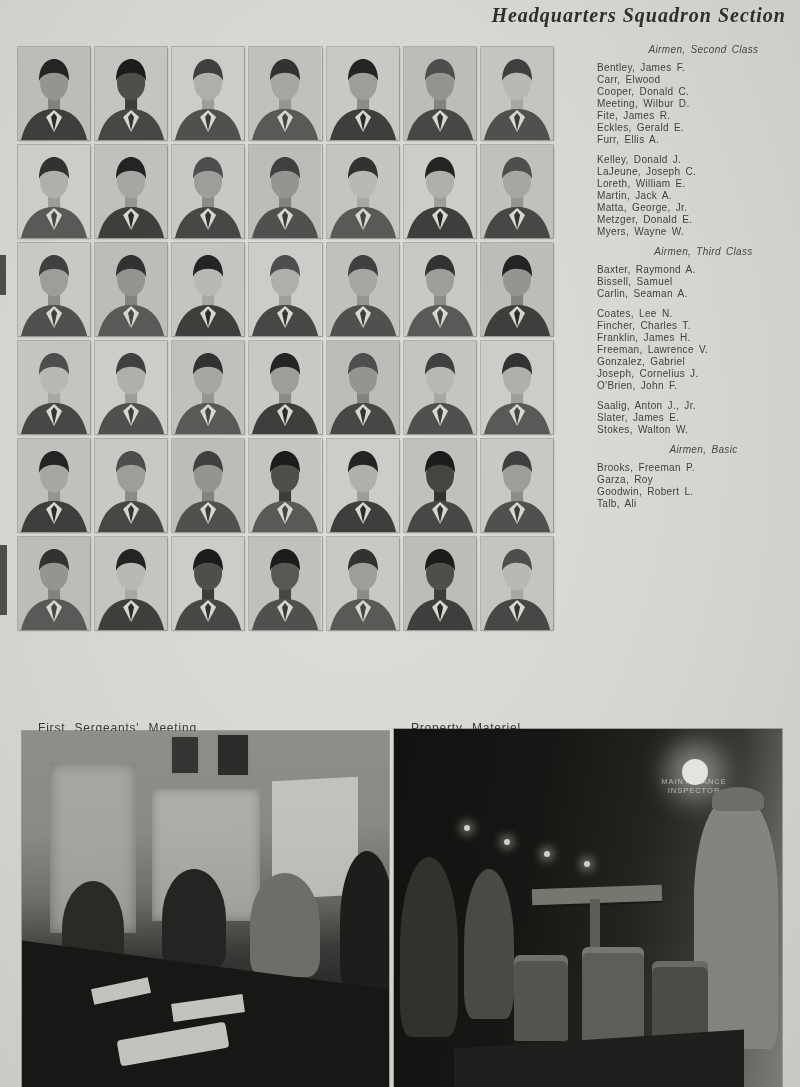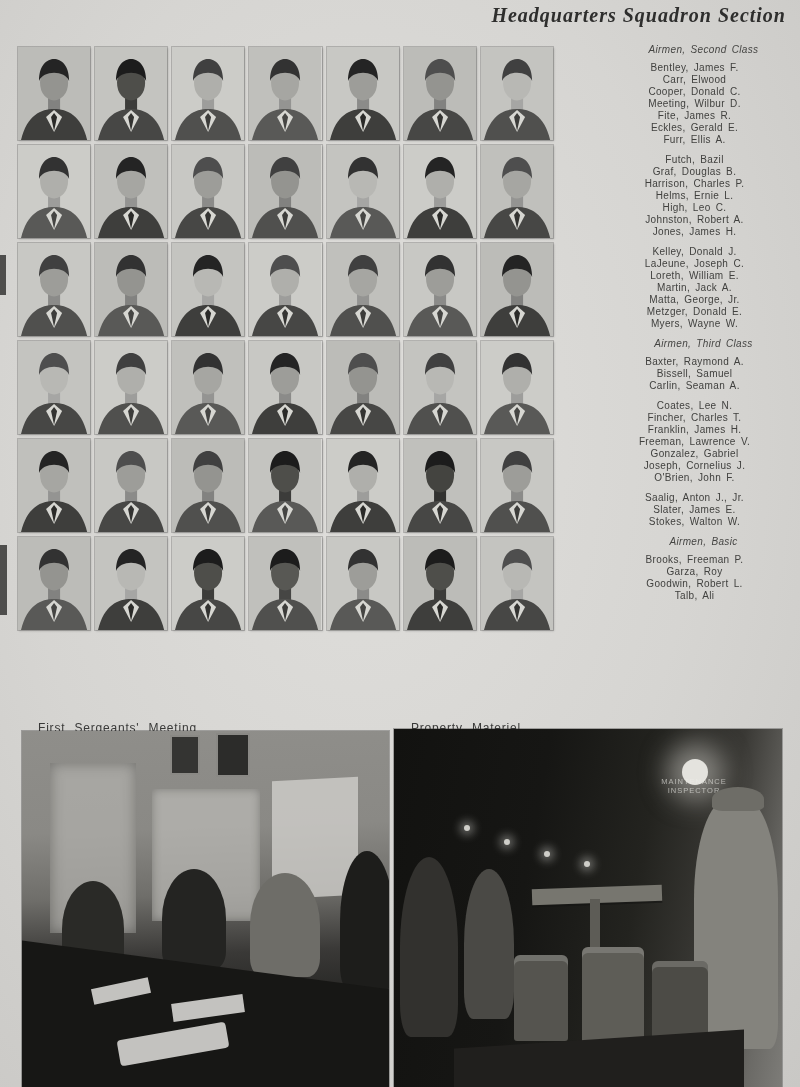--- a/index.html
+++ b/index.html
@@ -50,21 +50,21 @@
     letter-spacing:.35px;word-spacing:2px;
     color:#41413f;
   }
   .roster-group{margin-bottom:8px;}
   .roster-header{
     font-style:italic;
     text-align:center;
     margin:2px 0 6px 18px;
     color:#454543;
   }
-  .roster-name{white-space:nowrap;text-align:center;}
+  .roster-name{white-space:nowrap;}
 
   
   .caption{
     position:absolute;top:721px;
     font-size:12px;letter-spacing:.8px;word-spacing:5px;
     color:#393938;
   }
   .caption-left{left:38px;}
   .caption-right{left:411px;}
 
@@ -596,29 +596,20 @@
         <div class="roster-header">Airmen, Second Class</div>
         <div class="roster-name">Bentley, James F.</div>
         <div class="roster-name">Carr, Elwood</div>
         <div class="roster-name">Cooper, Donald C.</div>
         <div class="roster-name">Meeting, Wilbur D.</div>
         <div class="roster-name">Fite, James R.</div>
         <div class="roster-name">Eckles, Gerald E.</div>
         <div class="roster-name">Furr, Ellis A.</div>
       </div>
       <div class="roster-group">
-        <div class="roster-name">Futch, Bazil</div>
-        <div class="roster-name">Graf, Douglas B.</div>
-        <div class="roster-name">Harrison, Charles P.</div>
-        <div class="roster-name">Helms, Ernie L.</div>
-        <div class="roster-name">High, Leo C.</div>
-        <div class="roster-name">Johnston, Robert A.</div>
-        <div class="roster-name">Jones, James H.</div>
-      </div>
-      <div class="roster-group">
         <div class="roster-name">Kelley, Donald J.</div>
         <div class="roster-name">LaJeune, Joseph C.</div>
         <div class="roster-name">Loreth, William E.</div>
         <div class="roster-name">Martin, Jack A.</div>
         <div class="roster-name">Matta, George, Jr.</div>
         <div class="roster-name">Metzger, Donald E.</div>
         <div class="roster-name">Myers, Wayne W.</div>
       </div>
       <div class="roster-group">
         <div class="roster-header">Airmen, Third Class</div>

